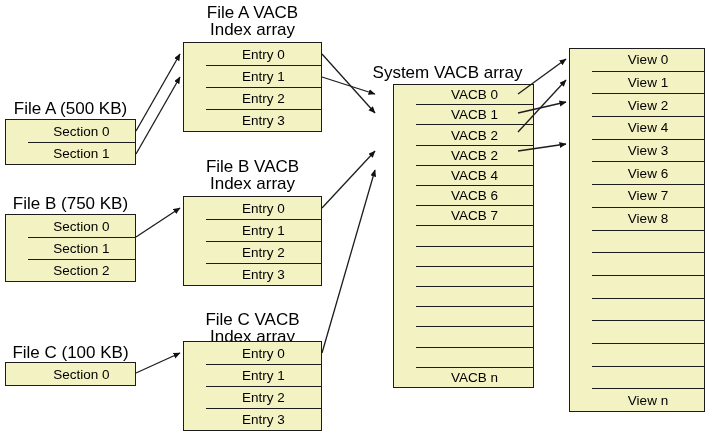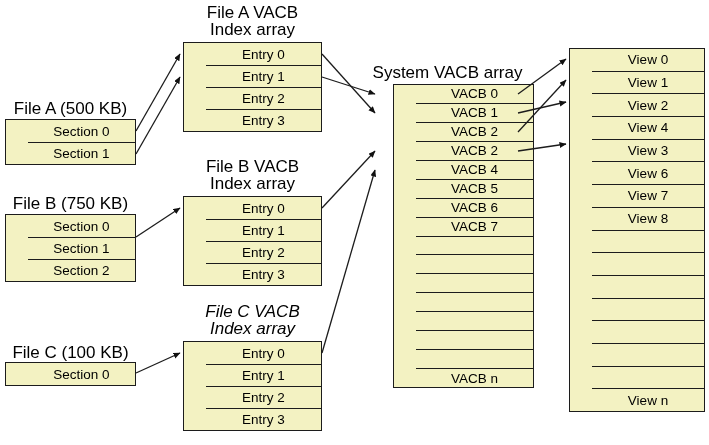--- a/index.html
+++ b/index.html
@@ -106,39 +106,38 @@
     <div>File B VACB</div>
     <div>Index array</div>
   </div>
   <div class="table" style="left:183px; top:196px; width:139px;">
     <div class="row">Entry 0</div>
     <div class="row">Entry 1</div>
     <div class="row">Entry 2</div>
     <div class="row">Entry 3</div>
   </div>
 
-  <div class="label" style="left:183px; top:303px; width:139px;font-style:italic;">
+  <div class="label" style="left:183px; top:311px; width:139px;">
     <div>File C VACB</div>
     <div>Index array</div>
   </div>
   <div class="table" style="left:183px; top:341px; width:139px;">
     <div class="row">Entry 0</div>
     <div class="row">Entry 1</div>
     <div class="row">Entry 2</div>
     <div class="row">Entry 3</div>
   </div>
 
   <div class="label" style="left:367px; top:64px; width:161px;">System VACB array</div>
   <div class="table stack" style="left:393px; top:84px; width:141px; height:304px;">
     <div class="row">VACB 0</div>
     <div class="row">VACB 1</div>
     <div class="row">VACB 2</div>
     <div class="row">VACB 2</div>
     <div class="row">VACB 4</div>
-    <div class="row">VACB 5</div>
     <div class="row">VACB 6</div>
     <div class="row">VACB 7</div>
     <div class="row"></div>
     <div class="row"></div>
     <div class="row"></div>
     <div class="row"></div>
     <div class="row"></div>
     <div class="row"></div>
     <div class="row"></div>
     <div class="row">VACB n</div>

